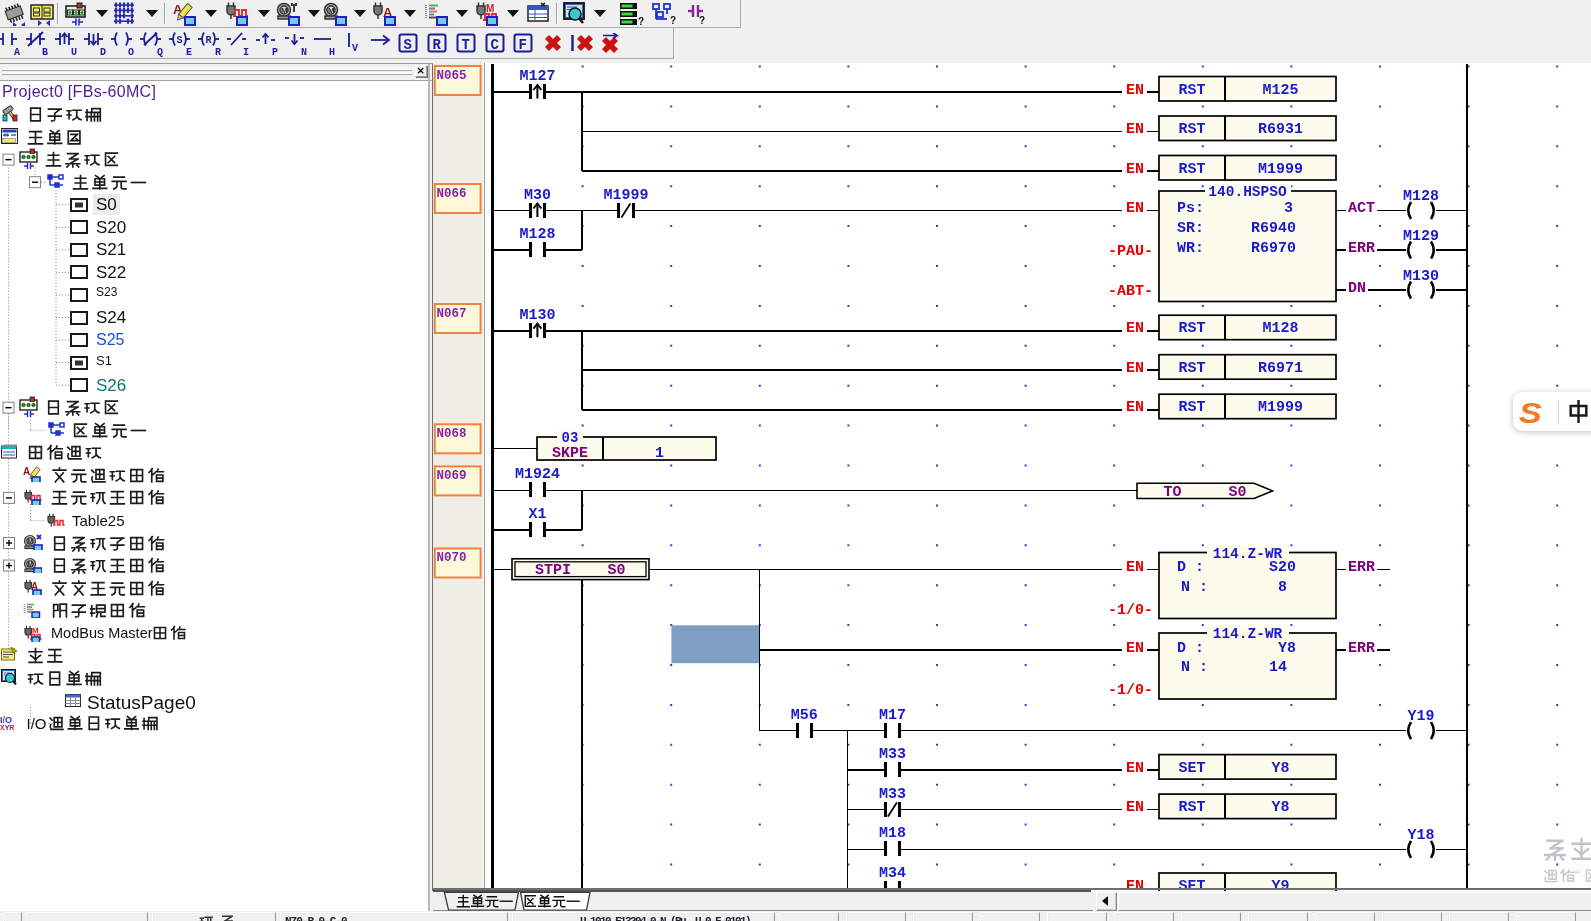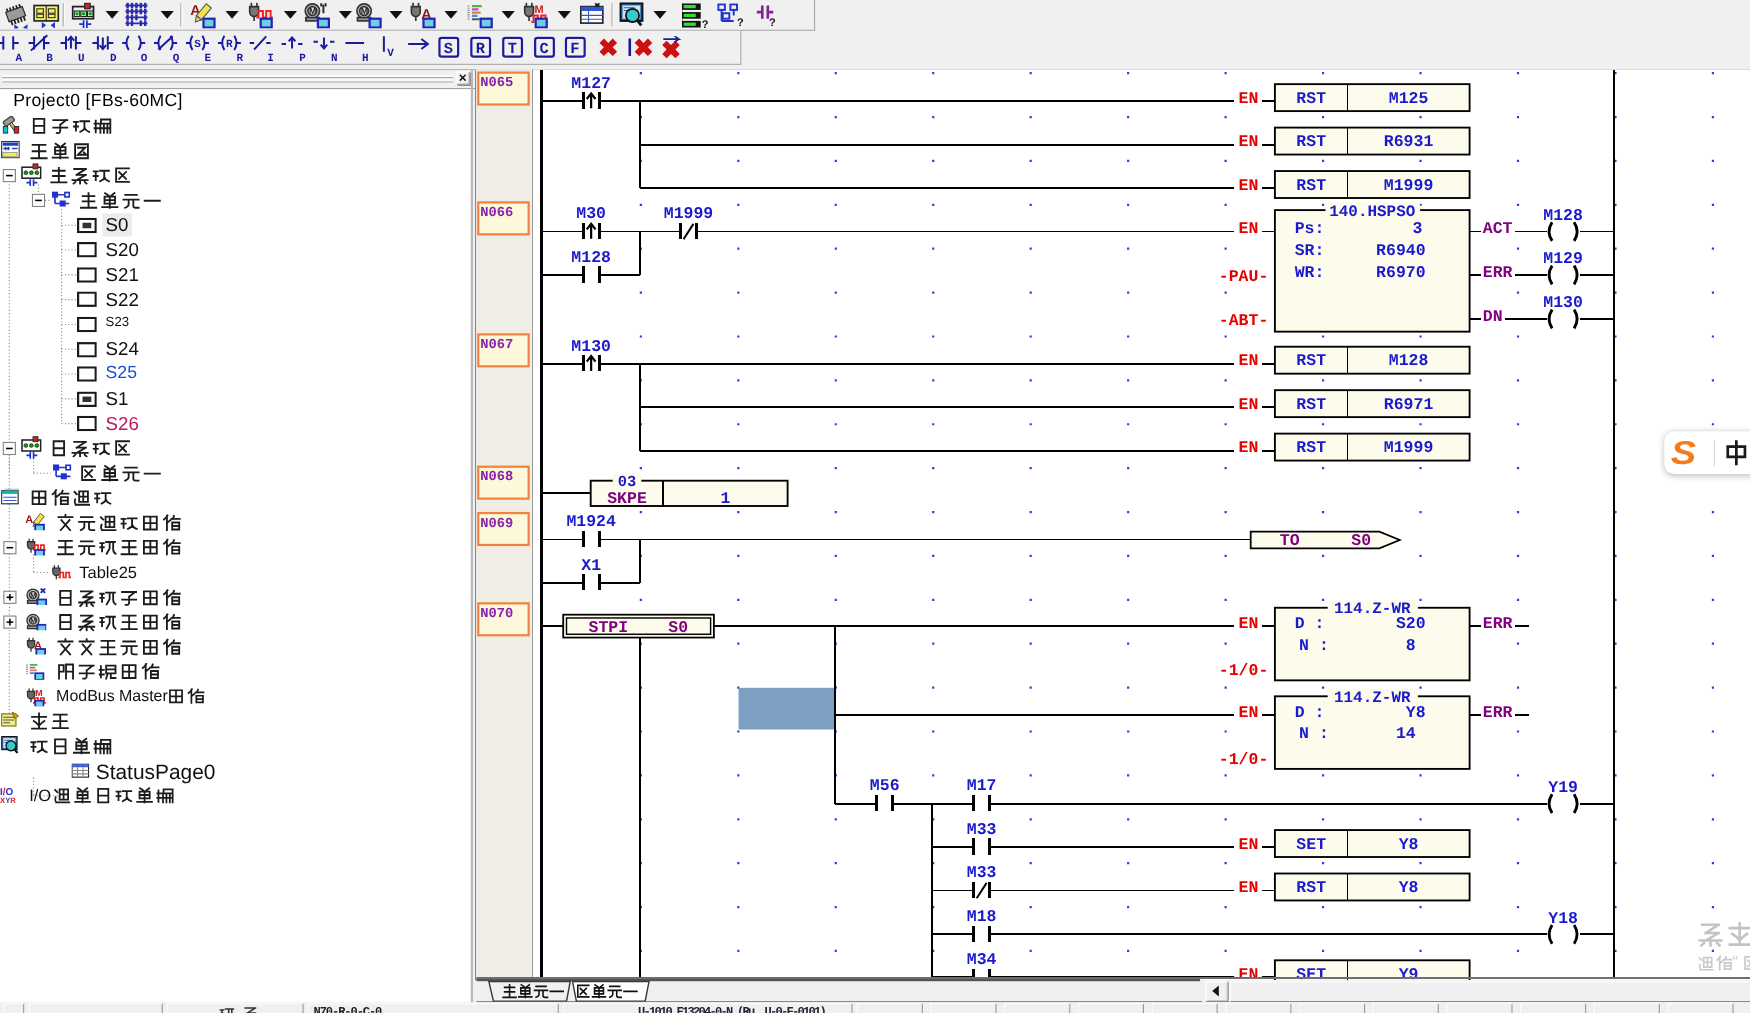--- a/index.html
+++ b/index.html
@@ -456,21 +456,21 @@
     <line x1="5.5" y1="407.7" x2="11.5" y2="407.7" stroke="#000" stroke-width="1.4"></line>
     <rect x="3.5" y="492.40000000000003" width="11" height="11" fill="#fcfcfc" stroke="#848484"></rect>
     <line x1="6.0" y1="497.90000000000003" x2="12.0" y2="497.90000000000003" stroke="#000" stroke-width="1.4"></line>
     <rect x="3.5" y="537.5" width="11" height="11" fill="#fcfcfc" stroke="#848484"></rect>
     <line x1="6.0" y1="543.0" x2="12.0" y2="543.0" stroke="#000" stroke-width="1.4"></line>
     <line x1="9.0" y1="540.0" x2="9.0" y2="546.0" stroke="#000" stroke-width="1.4"></line>
     <rect x="3.5" y="560.05" width="11" height="11" fill="#fcfcfc" stroke="#848484"></rect>
     <line x1="6.0" y1="565.55" x2="12.0" y2="565.55" stroke="#000" stroke-width="1.4"></line>
     <line x1="9.0" y1="562.55" x2="9.0" y2="568.55" stroke="#000" stroke-width="1.4"></line>
   </svg>
-<div class="abs" style="left:12px;top:83.0px;font-size:16px;letter-spacing:0.3px;color:#000000">Project0 [FBs-60MC]</div>
+<div class="abs" style="left:2px;top:83.0px;font-size:16px;letter-spacing:0.3px;color:#4c1d95">Project0 [FBs-60MC]</div>
 <svg class="abs" style="left:1px;top:104.55px" width="18" height="18" viewBox="0 0 18 18">
     <g transform="rotate(-35 9 8)">
       <rect x="4" y="2" width="10" height="5" rx="1.5" fill="#9a9a9a" stroke="#333"></rect>
       <rect x="8" y="7" width="2.6" height="9" fill="#d9b36a" stroke="#333" stroke-width=".8"></rect>
     </g>
     <rect x="2" y="10" width="4" height="6" fill="#00cccc" stroke="#222" stroke-width=".8"></rect>
     <rect x="12" y="10" width="4" height="6" fill="#dd2222" stroke="#222" stroke-width=".8"></rect>
   </svg>
 <div class="abs" style="left:26.5px;top:106.05px"><svg class="cjk " width="75" height="17" viewBox="0 0 75 17" style="color:#1c1c1c">
       <path transform="translate(0.0,0) scale(1.062)" d="M3.5,2H12.5V14H3.5Z M3.5,8H12.5" fill="none" stroke="currentColor" stroke-width="1.57" stroke-linecap="square"></path>
@@ -556,25 +556,25 @@
   </svg>
 <div class="abs" style="left:96px;top:308.0px;font-size:17px;color:#111">S24</div>
 <svg class="abs" style="left:70px;top:333.05px" width="18" height="14" viewBox="0 0 18 14">
     <rect x="1" y="1" width="16" height="12" fill="#fff" stroke="#1a1a1a" stroke-width="2"></rect>
   </svg>
 <div class="abs" style="left:96px;top:330.55px;font-size:16px;color:#1d4ed8">S25</div>
 <svg class="abs" style="left:70px;top:355.6px" width="18" height="14" viewBox="0 0 18 14">
     <rect x="1" y="1" width="16" height="12" fill="#fff" stroke="#1a1a1a" stroke-width="2"></rect>
     <rect x="5" y="4.5" width="8" height="5" fill="#333"></rect>
   </svg>
-<div class="abs" style="left:96px;top:353.1px;font-size:17px;color:#111">S1</div>
+<div class="abs" style="left:96px;top:353.1px;font-size:13px;color:#111">S1</div>
 <svg class="abs" style="left:70px;top:378.15000000000003px" width="18" height="14" viewBox="0 0 18 14">
     <rect x="1" y="1" width="16" height="12" fill="#fff" stroke="#1a1a1a" stroke-width="2"></rect>
   </svg>
-<div class="abs" style="left:96px;top:375.65000000000003px;font-size:17px;color:#be185d">S26</div>
+<div class="abs" style="left:96px;top:375.65000000000003px;font-size:17px;color:#0f766e">S26</div>
 <svg class="abs" style="left:19px;top:395.7px" width="19" height="22" viewBox="0 0 19 22">
     <rect x="1" y="4" width="17" height="10" fill="none" stroke="#222" stroke-width="1.4"></rect>
     <rect x="11" y="1" width="4.5" height="4.5" fill="#cc2222" stroke="#222" stroke-width=".8"></rect>
     <circle cx="4.5" cy="9" r="1.7" fill="#00aa00" stroke="#222" stroke-width=".7"></circle>
     <circle cx="9.5" cy="9" r="1.7" fill="#00aa00" stroke="#222" stroke-width=".7"></circle>
     <circle cx="14.5" cy="9" r="1.7" fill="#00aa00" stroke="#222" stroke-width=".7"></circle>
     <g stroke="#2233cc" stroke-width="1.5">
       <line x1="5" y1="18" x2="8.5" y2="18"></line>
       <line x1="8.5" y1="15" x2="8.5" y2="21"></line>
       <line x1="11.5" y1="15" x2="11.5" y2="21"></line>

